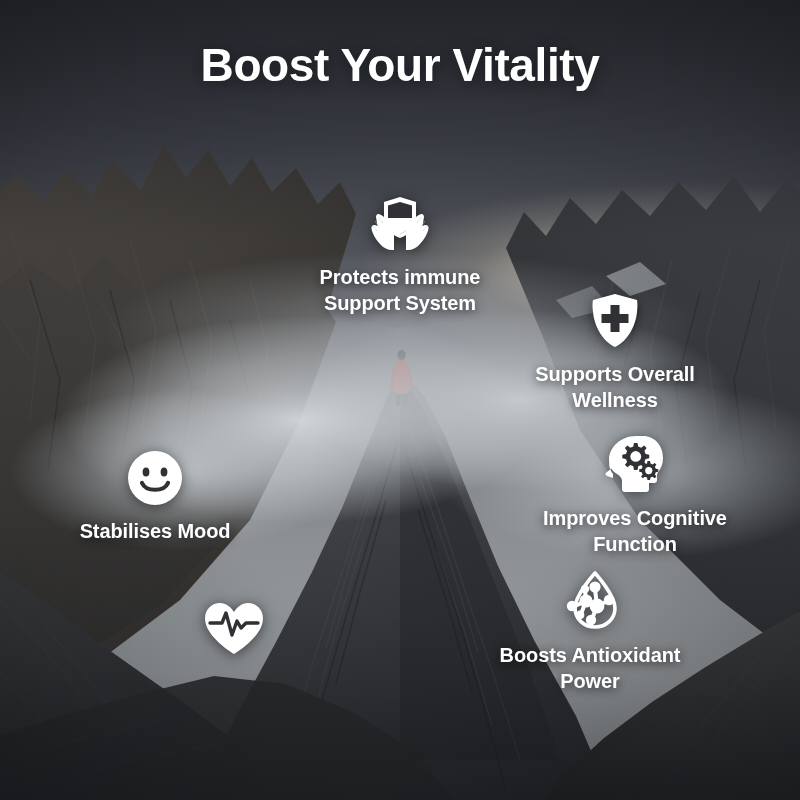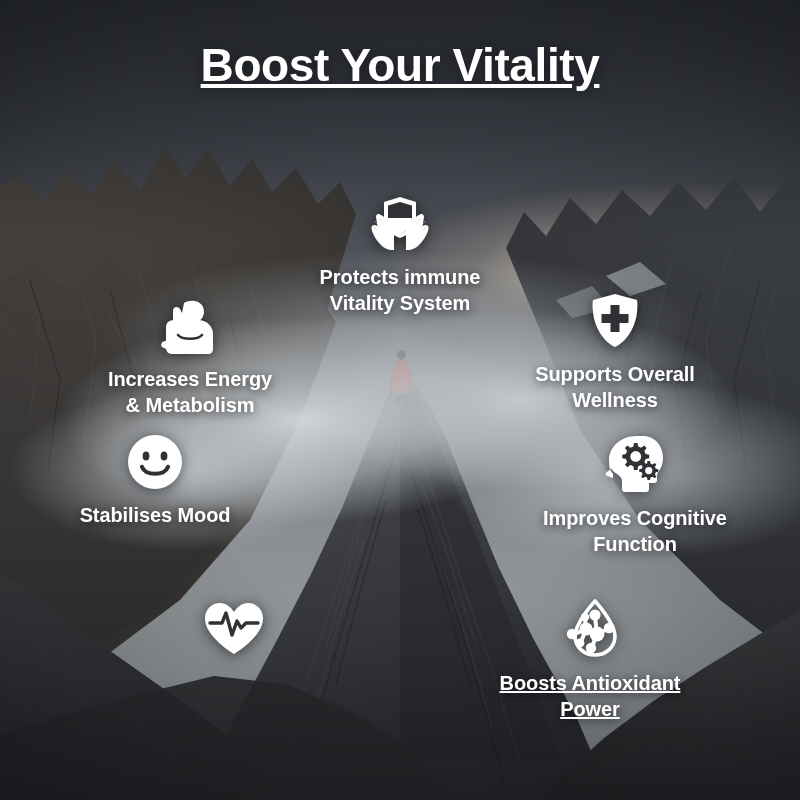--- a/index.html
+++ b/index.html
@@ -73,21 +73,21 @@
     position:absolute; top:38px; left:0; width:800px;
     text-align:center;
     color:#ffffff;
     font-size:46px;
     font-weight:bold;
     line-height:1.18;
     letter-spacing:-0.4px;
     text-shadow:0 2px 14px rgba(10,12,16,0.55);
     z-index:40;
   }
-  .headline .ln { display:block; white-space:nowrap;text-decoration:underline; }
+  .headline .ln { display:block; white-space:nowrap; }
 
   
   .item {
     position:absolute;
     z-index:35;
     text-align:center;
     color:#ffffff;
   }
   .item .icon {
     display:flex; align-items:center; justify-content:center;
@@ -286,60 +286,38 @@
                  C30,34 28,31 25.5,29 L20,24 C19,23 18,22.4 17,22 Z" fill="#ffffff"></path>
         <path d="M15,25 L19,30 M11,28 L15,34 M9,33 L13,38" stroke="#bfc3c6" stroke-width="0.9" fill="none" opacity="0.55"></path>
 
         <path d="M55,22 C57.5,20 60,21 60,24 L58.5,33 C62,31 65,32 64.5,35.5
                  C64,40 60,47 56,51 C52.5,55 48,57 44,57 L42,57 L42,38
                  C42,34 44,31 46.5,29 L52,24 C53,23 54,22.4 55,22 Z" fill="#ffffff"></path>
         <path d="M57,25 L53,30 M61,28 L57,34 M63,33 L59,38" stroke="#bfc3c6" stroke-width="0.9" fill="none" opacity="0.55"></path>
       </svg>
     </div>
     <div class="label">Protects immune
-Vitality System</div>
-  </div>
-
-  <div class="item" style="left:75px; top:296px; width:230px;">
-    <div class="icon" style="height:60px;">
-      <svg width="64" height="58" viewBox="0 0 64 58">
-
-        <path d="M26,6 C32,2 42,3 45,10 C47.5,16 45,22 40,25 L34,28 L22,28
-                 C18,28 15,25 15,21 L15,14 C15,9 20,9 22,12 L24,16 Z" fill="#ffffff"></path>
-
-        <path d="M8,30 C8,26 11,23 16,23 L40,23 C48,23 55,29 55,37 L55,52
-                 C55,55 53,57 50,57 L14,57 C10,57 8,54 8,51 Z" fill="#ffffff"></path>
-
-        <path d="M20,36 C20,32 26,30 32,30 C38,30 44,32 44,36 C44,41 38,44 32,44
-                 C26,44 20,41 20,36 Z" fill="#2f3135" opacity="0.0"></path>
-        <path d="M20,38 C24,43 40,43 44,38" stroke="#2f3135" stroke-width="2.6" fill="none" stroke-linecap="round"></path>
-
-        <path d="M8,44 C4,44 2,47 4,50 L8,52 Z" fill="#ffffff"></path>
-
-        <path d="M27,10 C31,7 38,8 40,13" stroke="#2f3135" stroke-width="0" fill="none"></path>
-      </svg>
-    </div>
-    <div class="label">Increases Energy
-&amp; Metabolism</div>
-  </div>
+Support System</div>
+  </div>
+
 
   <div class="item" style="left:495px; top:291px; width:240px;">
     <div class="icon" style="height:60px;">
       <svg width="56" height="58" viewBox="0 0 56 58">
         <path d="M28,2 L50,8 C50,8 51,12 50,20 C48.5,36 39,50 28,55
                  C17,50 7.5,36 6,20 C5,12 6,8 6,8 Z" fill="#ffffff"></path>
         <path d="M23.5,13 L32.5,13 L32.5,22 L41.5,22 L41.5,31 L32.5,31 L32.5,40
                  L23.5,40 L23.5,31 L14.5,31 L14.5,22 L23.5,22 Z" fill="#2f3135"></path>
       </svg>
     </div>
     <div class="label">Supports Overall
 Wellness</div>
   </div>
 
-  <div class="item" style="left:45px; top:432px; width:220px;">
+  <div class="item" style="left:45px; top:448px; width:220px;">
     <div class="icon" style="height:60px;">
       <svg width="58" height="58" viewBox="0 0 58 58">
         <circle cx="29" cy="29" r="27" fill="#ffffff"></circle>
         <ellipse cx="20" cy="23" rx="3.4" ry="4.6" fill="#2f3135"></ellipse>
         <ellipse cx="38" cy="23" rx="3.4" ry="4.6" fill="#2f3135"></ellipse>
         <path d="M16,34 C20,43 38,43 42,34" stroke="#2f3135" stroke-width="4.2" fill="none" stroke-linecap="round"></path>
       </svg>
     </div>
     <div class="label">Stabilises Mood</div>
   </div>
@@ -381,21 +359,21 @@
   <div class="item" style="left:120px; top:598px; width:228px;">
     <div class="icon" style="height:60px;">
       <svg width="66" height="58" viewBox="0 0 66 58">
         <path d="M33,55 C33,55 4,38 4,19.5 C4,10 11,4 19,4 C25,4 30,8 33,13
                  C36,8 41,4 47,4 C55,4 62,10 62,19.5 C62,38 33,55 33,55 Z" fill="#ffffff"></path>
         <path d="M9,24 L21,24 L25,14 L31,36 L36,22 L40,29 L45,24 L57,24" stroke="#2f3135" stroke-width="3.4" fill="none" stroke-linejoin="round" stroke-linecap="round"></path>
       </svg>
     </div>
   </div>
 
-  <div class="item" style="left:468px; top:598px; width:244px;text-decoration:underline;">
+  <div class="item" style="left:468px; top:570px; width:244px;">
     <div class="icon" style="height:62px;">
       <svg width="62" height="62" viewBox="0 0 62 62">
 
         <path d="M36,3 C36,3 16,25 16,38 C16,49 25,57 36,57 C47,57 56,49 56,38
                  C56,25 36,3 36,3 Z" fill="none" stroke="#ffffff" stroke-width="3.6" stroke-linejoin="round"></path>
 
         <g stroke="#ffffff" stroke-width="4" stroke-linecap="round">
           <line x1="16" y1="36" x2="27" y2="31"></line>
           <line x1="27" y1="31" x2="38" y2="36"></line>
           <line x1="38" y1="36" x2="36" y2="19"></line>

